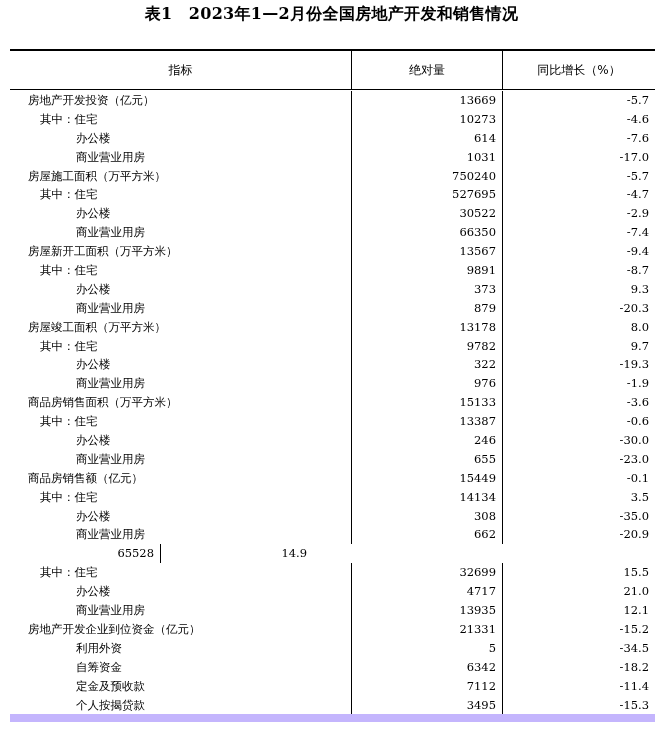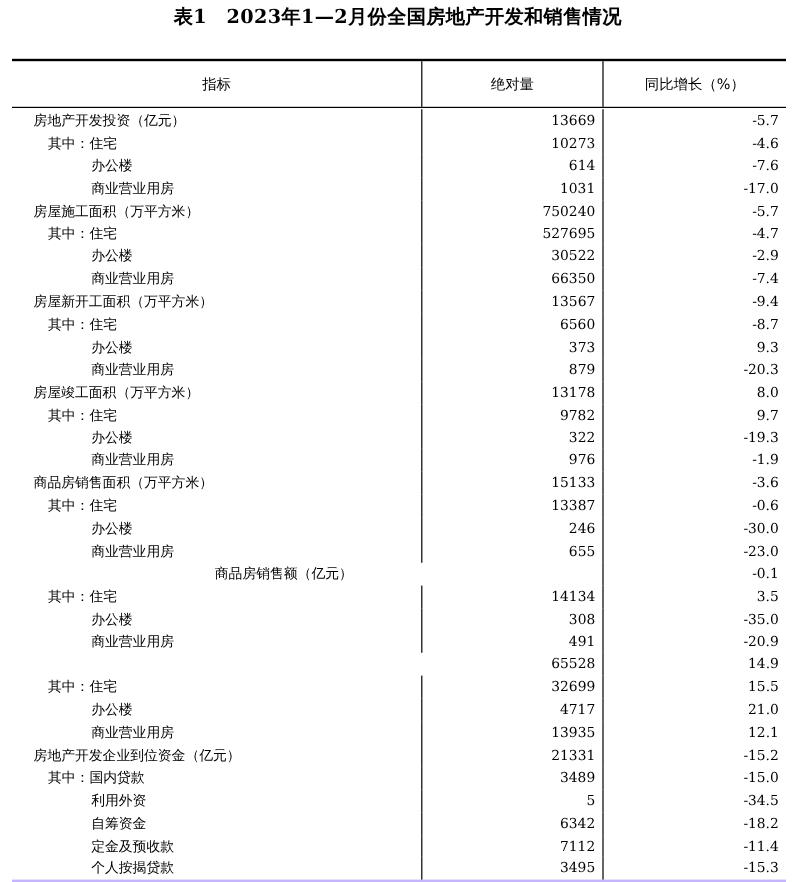--- a/index.html
+++ b/index.html
@@ -22,21 +22,21 @@
   }
   .hdr {
     display: flex; height: 38px; border-bottom: 1px solid #000;
     font-size: 12px;
   }
   .hdr > div { display: flex; align-items: center; justify-content: center; }
   .c1 { width: 342px; box-sizing: border-box; border-right: 1px solid #000; }
   .c2 { width: 151px; box-sizing: border-box; border-right: 1px solid #000; }
   .c3 { width: 152px; box-sizing: border-box; }
   .rows { padding-top: 1px; }
-  .row { display: flex; height: 18.9px; font-size: 11.5px; line-height: 18.9px; justify-content: flex-end; }
+  .row { display: flex; height: 18.9px; font-size: 11.5px; line-height: 18.9px; }
   .row .c1 { padding-left: 18px; white-space: nowrap; }
   .row .c1.l1 { padding-left: 30px; }
   .row .c1.l2 { padding-left: 66px; }
   .row .c2, .row .c3 {
     text-align: right; padding-right: 6px;
     font-family: "DejaVu Serif", "Liberation Serif", serif;
     font-size: 11.5px;
   }
 </style>
 </head>
@@ -91,21 +91,21 @@
         <div class="c2">66350</div>
         <div class="c3">-7.4</div>
       </div>
       <div class="row">
         <div class="c1">房屋新开工面积（万平方米）</div>
         <div class="c2">13567</div>
         <div class="c3">-9.4</div>
       </div>
       <div class="row">
         <div class="c1 l1">其中：住宅</div>
-        <div class="c2">6560</div>
+        <div class="c2">9891</div>
         <div class="c3">-8.7</div>
       </div>
       <div class="row">
         <div class="c1 l2">办公楼</div>
         <div class="c2">373</div>
         <div class="c3">9.3</div>
       </div>
       <div class="row">
         <div class="c1 l2">商业营业用房</div>
         <div class="c2">879</div>
@@ -146,35 +146,36 @@
         <div class="c2">246</div>
         <div class="c3">-30.0</div>
       </div>
       <div class="row">
         <div class="c1 l2">商业营业用房</div>
         <div class="c2">655</div>
         <div class="c3">-23.0</div>
       </div>
       <div class="row">
         <div class="c1">商品房销售额（亿元）</div>
+        <div class="c2">15449</div>
         <div class="c3">-0.1</div>
       </div>
       <div class="row">
         <div class="c1 l1">其中：住宅</div>
         <div class="c2">14134</div>
         <div class="c3">3.5</div>
       </div>
       <div class="row">
         <div class="c1 l2">办公楼</div>
         <div class="c2">308</div>
         <div class="c3">-35.0</div>
       </div>
       <div class="row">
         <div class="c1 l2">商业营业用房</div>
-        <div class="c2">491</div>
+        <div class="c2">662</div>
         <div class="c3">-20.9</div>
       </div>
       <div class="row">
         <div class="c2">65528</div>
         <div class="c3">14.9</div>
       </div>
       <div class="row">
         <div class="c1 l1">其中：住宅</div>
         <div class="c2">32699</div>
         <div class="c3">15.5</div>
@@ -186,25 +187,20 @@
       </div>
       <div class="row">
         <div class="c1 l2">商业营业用房</div>
         <div class="c2">13935</div>
         <div class="c3">12.1</div>
       </div>
       <div class="row">
         <div class="c1">房地产开发企业到位资金（亿元）</div>
         <div class="c2">21331</div>
         <div class="c3">-15.2</div>
-      </div>
-      <div class="row">
-        <div class="c1 l1">其中：国内贷款</div>
-        <div class="c2">3489</div>
-        <div class="c3">-15.0</div>
       </div>
       <div class="row">
         <div class="c1 l2">利用外资</div>
         <div class="c2">5</div>
         <div class="c3">-34.5</div>
       </div>
       <div class="row">
         <div class="c1 l2">自筹资金</div>
         <div class="c2">6342</div>
         <div class="c3">-18.2</div>

